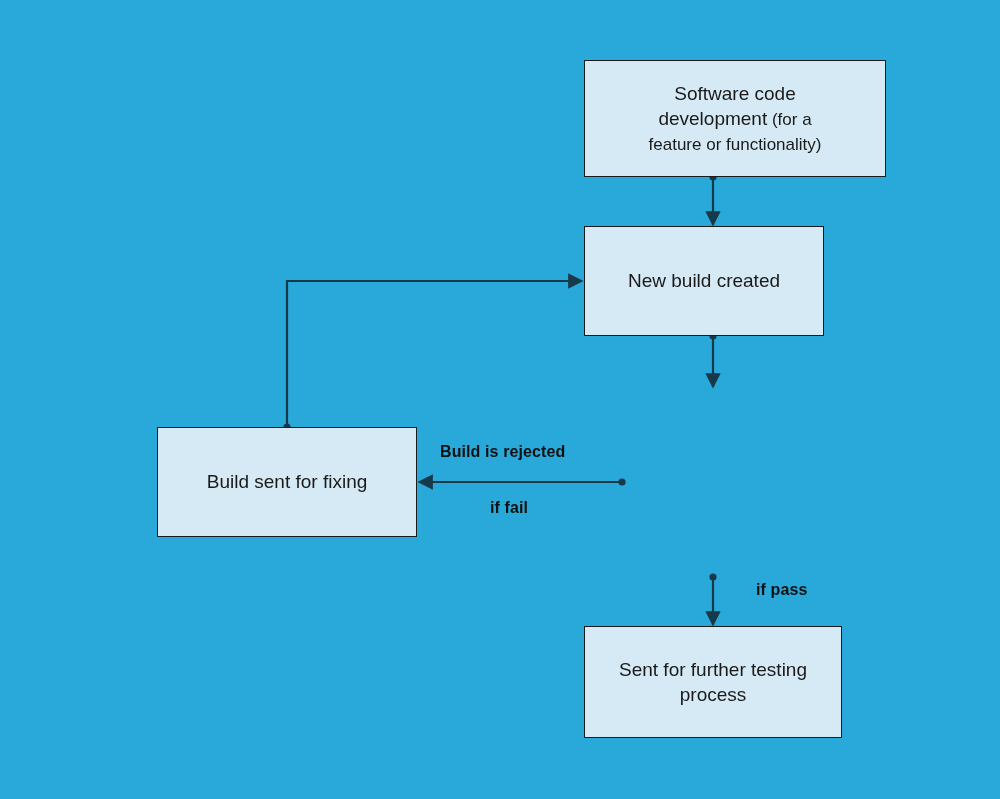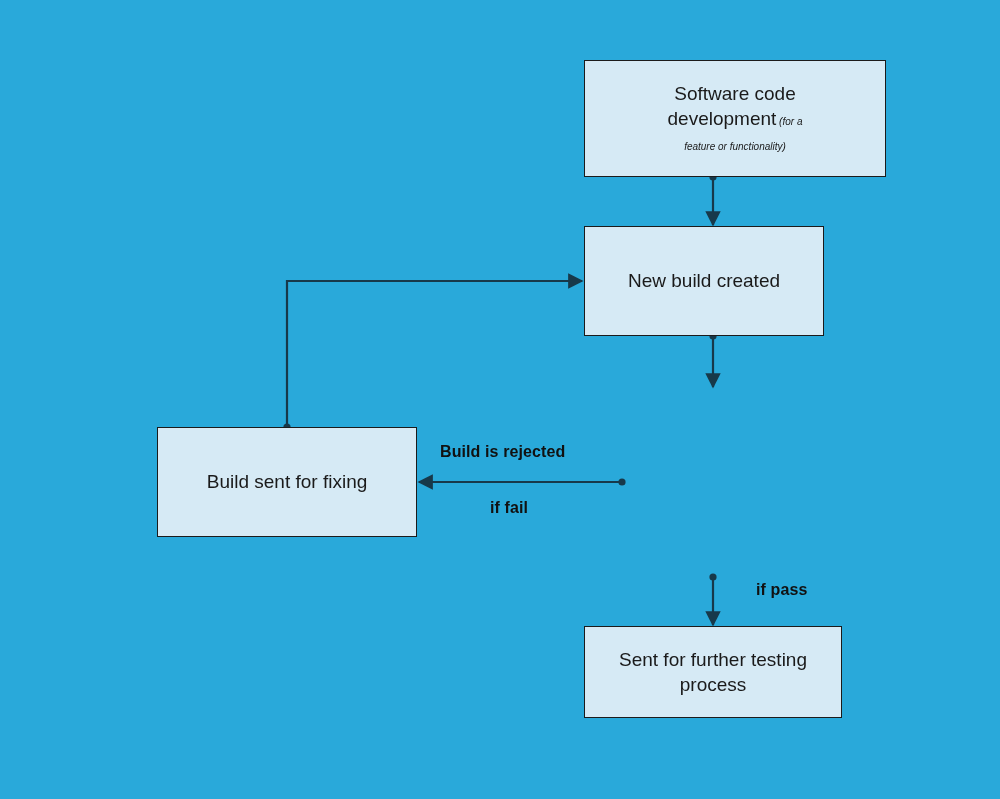--- a/index.html
+++ b/index.html
@@ -41,22 +41,21 @@
     background: #d6eaf5;
     border: 1.6px solid #1b1b1b;
   }
   .node-label {
     display: block;
     line-height: 1.32;
     font-size: 19px;
     padding: 0 10px;
   }
   .sub {
-    font-size: 10px;
-    font-style: italic;
+    font-size: 17px;
   }
   .diamond-wrap {
     position: absolute;
   }
   .diamond-shape {
     position: absolute;
     left: 0;
     top: 0;
     width: 100%;
     height: 100%;
@@ -132,21 +131,21 @@
 
   <div class="node node-rect" style="left:584px; top:226px; width:240px; height:110px;justify-content:center;">
     <span class="node-label">New build created</span>
   </div>
 
 
   <div class="node node-rect" style="left:157px; top:427px; width:260px; height:110px;text-align:right;">
     <span class="node-label">Build sent for fixing</span>
   </div>
 
-  <div class="node node-rect" style="left:584px; top:626px; width:258px; height:92px;">
+  <div class="node node-rect" style="left:584px; top:626px; width:258px; height:112px;">
     <span class="node-label">
       <span>Sent for further testing</span><br>
       <span>process</span>
     </span>
   </div>
 
   <div class="edge-label" style="left:440px; top:443px;">Build is rejected</div>
 
   <div class="edge-label" style="left:490px; top:499px;">if fail</div>
 

